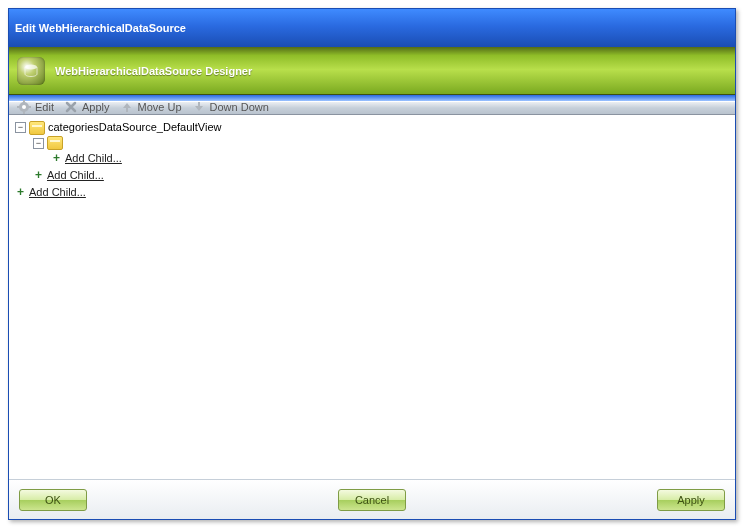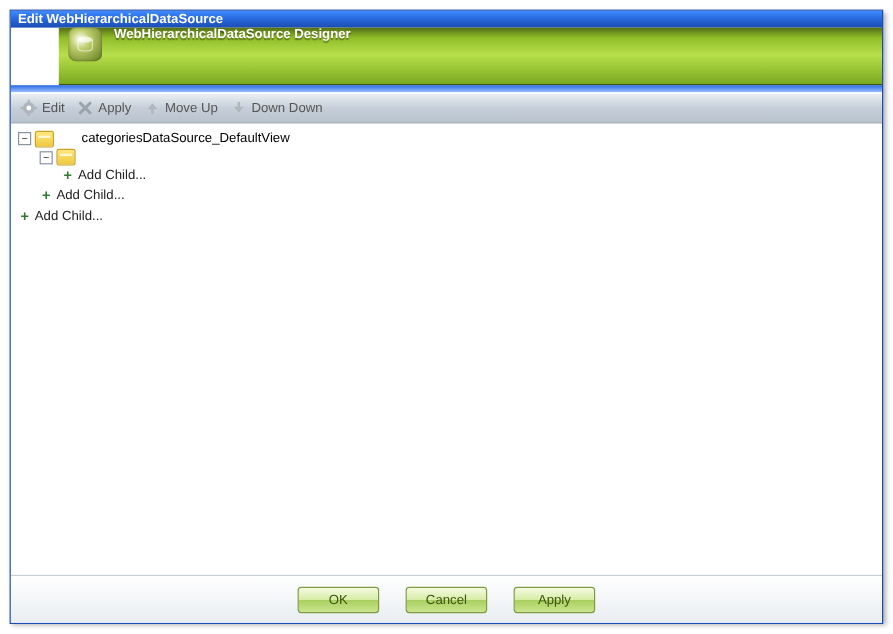--- a/index.html
+++ b/index.html
@@ -7,60 +7,60 @@
   .dialog {
     width: 728px;
     height: 512px;
     border: 1px solid #1a4db3;
     box-shadow: 2px 2px 4px rgba(0,0,0,0.3);
     display: flex;
     flex-direction: column;
     overflow: hidden;
   }
   .titlebar {
-    height: 14px;
+    height: 38px;
     background: linear-gradient(to bottom, #3f8bff 0%, #2a6ae0 45%, #1a4db3 100%);
     color: #fff;
     display: flex;
     align-items: center;
     padding: 0 6px;
     font-weight: bold;
     font-size: 11px;
   }
   .banner {
     height: 48px;
     background: linear-gradient(to bottom, #536b17 0%, #8fbd28 18%, #b8df4b 48%, #7aa920 100%);
     display: flex;
+    align-items: center;
     padding: 0 8px;
     color: #fff;
     text-shadow: 0 1px 1px rgba(0,0,0,0.4);
     font-weight: bold;
     font-size: 13px;
     border-bottom: 1px solid #3d5112;
-    margin-left: 40px;
   }
   .banner-icon {
     width: 28px; height: 28px;
     background: radial-gradient(circle at 35% 35%, #fff 0%, #c0d070 30%, #5d7a1a 100%);
     border-radius: 6px;
     margin-right: 10px;
     display: flex; align-items: center; justify-content: center;
     box-shadow: inset 0 0 2px rgba(0,0,0,0.4);
   }
   .sep {
     height: 6px;
     background: linear-gradient(to bottom, #2a6ae0, #9cc3ff);
   }
   .toolbar {
-    height: 26px;
+    height: 14px;
     background: linear-gradient(to bottom, #eceff3 0%, #c6cfd9 50%, #b9c3ce 100%);
     border-top: 1px solid #fff;
     border-bottom: 1px solid #8a93a0;
     display: flex;
-    align-items: center;
+    align-items: flex-end;
     padding: 0 8px;
     gap: 10px;
     color: #555;
   }
   .tool-item {
     display: flex;
     align-items: center;
     gap: 4px;
     color: #555;
   }
@@ -95,29 +95,29 @@
   .ds-icon::after {
     content: "";
     position: absolute; left: 2px; right: 2px; top: 3px; height: 2px;
     background: #fff8d0;
   }
   .plus-icon {
     width: 11px; height: 11px;
     display:inline-flex; align-items:center; justify-content:center;
     color: #2d7a2d; font-weight: bold; font-size: 12px;
   }
-  .link-text { color: #222; cursor: pointer; }
-  .node-text { color: #000; margin-left: 20px; }
+  .link-text { color: #222; text-decoration: underline; cursor: pointer; }
+  .node-text { color: #000; }
   .footer {
     height: 40px;
     background: linear-gradient(to bottom, #ffffff 0%, #e9edf1 100%);
     border-top: 1px solid #c6cfd9;
     display: flex;
     align-items: center;
-    justify-content: center;
+    justify-content: space-between;
     padding: 0 10px;
     gap: 22px;
   }
   .btn {
     min-width: 68px;
     height: 22px;
     border: 1px solid #7f9c45;
     background: linear-gradient(to bottom, #f4fadf 0%, #d8eda8 48%, #a8cf5f 52%, #cce58f 100%);
     border-radius: 3px;
     color: #3d5112;

